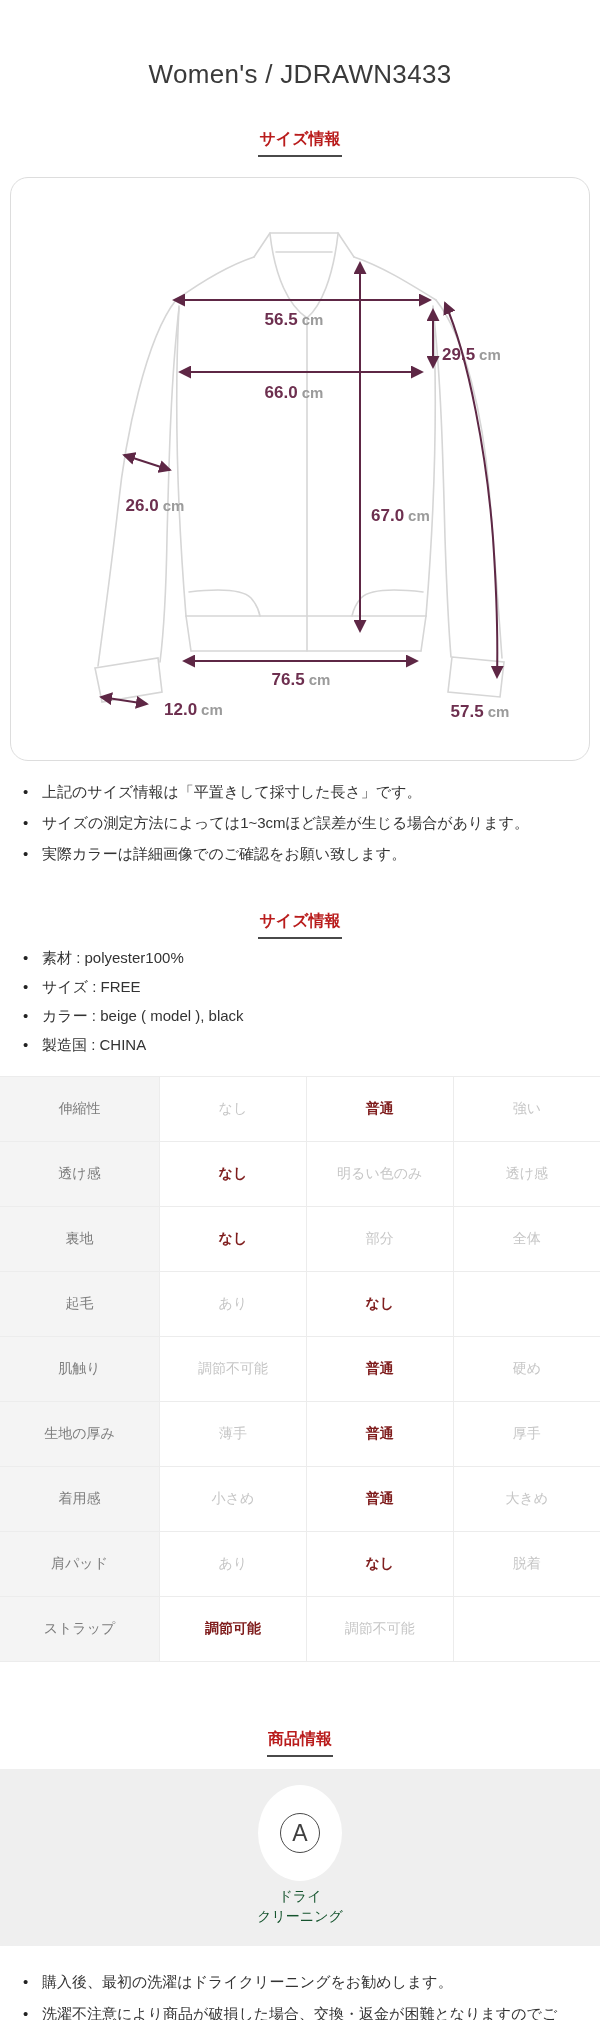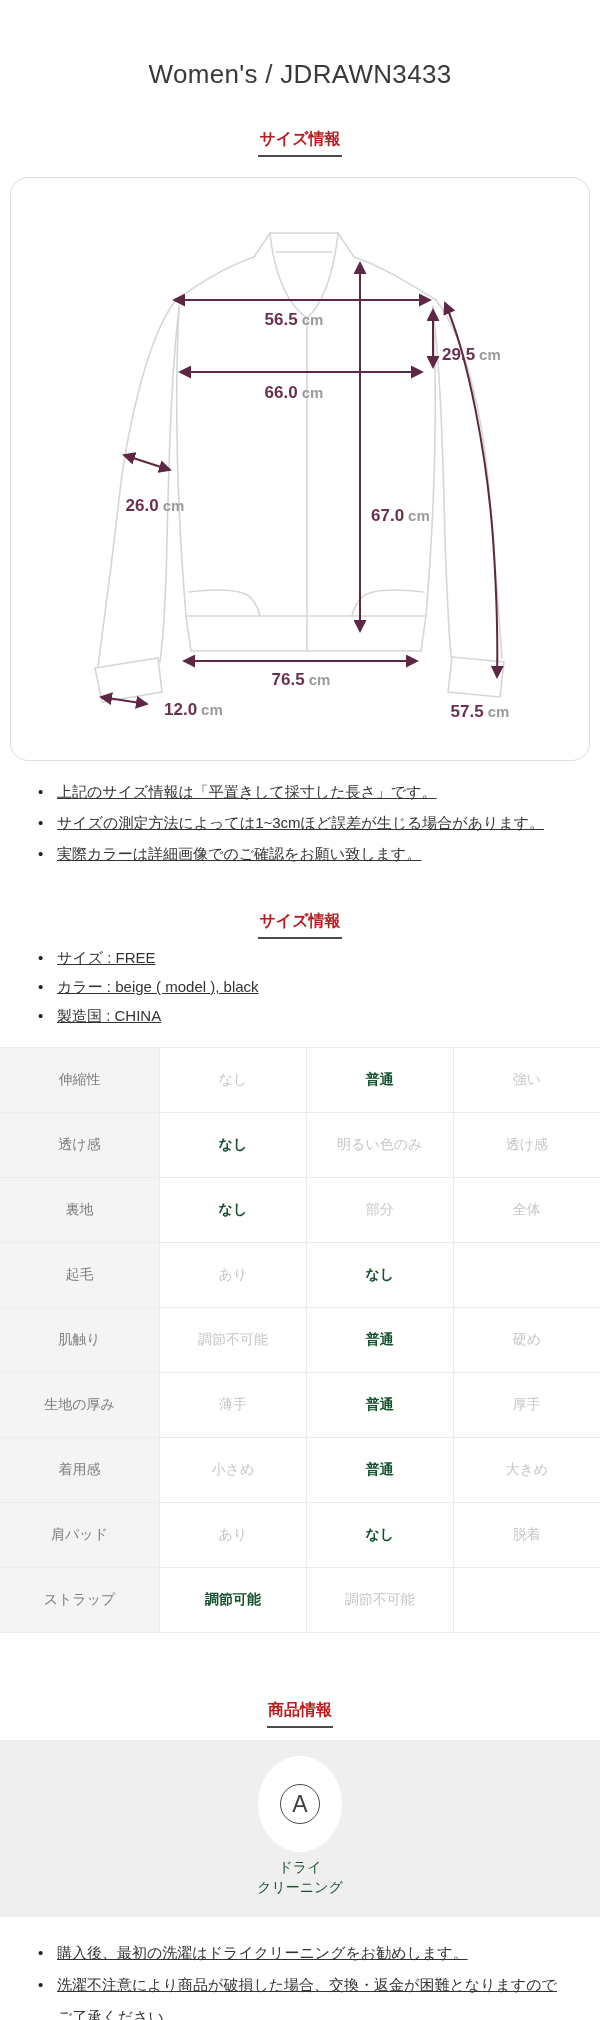--- a/index.html
+++ b/index.html
@@ -31,22 +31,22 @@
     border:1px solid #ddd;border-radius:18px;
     overflow:hidden;
     font-weight:bold;
   }
   .size-card svg{display:block;width:100%;height:100%;}
 
   .m-num{font-size:17px;fill:#6d2f4f;}
   .m-unit{font-size:15px;fill:#9b9b9b;}
 
   ul.notes{
-    list-style:none;margin:0;padding:0 30px 0 15px;
-    font-size:15px;color:#333;text-decoration:underline;
+    list-style:none;margin:0;padding:0 30px 0 0;
+    font-size:15px;color:#333;
   }
   ul.notes li{position:relative;padding-left:42px;}
   ul.notes li::before{
     content:"\2022";position:absolute;left:23px;top:0;color:#222;
   }
   #notesA{margin-top:15px;}
   #notesA li{line-height:31px;}
   #notesB{margin-top:4px;}
   #notesB li{line-height:29px;}
   #notesC{margin-top:20px;}
@@ -59,21 +59,21 @@
   }
   table.fabric td{
     border:1px solid #ececec;height:48px;
     text-align:center;vertical-align:middle;
     padding:8px 4px;overflow:hidden;
   }
   table.fabric td:first-child{border-left:none;}
   table.fabric td:last-child{border-right:none;}
   td.lbl{width:151px;background:#f4f4f4;color:#7d7d7d;}
   td.opt{color:#c6c6c6;background:#fff;}
-  td.opt.sel{color:#14532d;font-weight:700;}
+  td.opt.sel{color:#7f1d1d;font-weight:700;}
 
   .info-panel{
     margin-top:12px;width:600px;height:177px;
     background:#efefef;
     display:flex;flex-direction:column;align-items:center;
   }
   .egg{
     margin-top:16px;width:84px;height:96px;background:#fff;border-radius:50%;
     display:flex;align-items:center;justify-content:center;
   }
@@ -182,20 +182,21 @@
   <li>上記のサイズ情報は「平置きして採寸した長さ」です。</li>
   <li>サイズの測定方法によっては1~3cmほど誤差が生じる場合があります。</li>
   <li>実際カラーは詳細画像でのご確認をお願い致します。</li>
 </ul>
 
 <div class="sec-head-wrap" id="head2">
   <span class="sec-head">サイズ情報</span>
 </div>
 
 <ul class="notes" id="notesB">
+  <li>素材 : polyester100%</li>
   <li>サイズ : FREE</li>
   <li>カラー : beige ( model ),  black</li>
   <li>製造国 : CHINA</li>
 </ul>
 
 <table class="fabric">
   <tbody>
     <tr>
       <td class="lbl">伸縮性</td>
       <td class="opt">なし</td>

